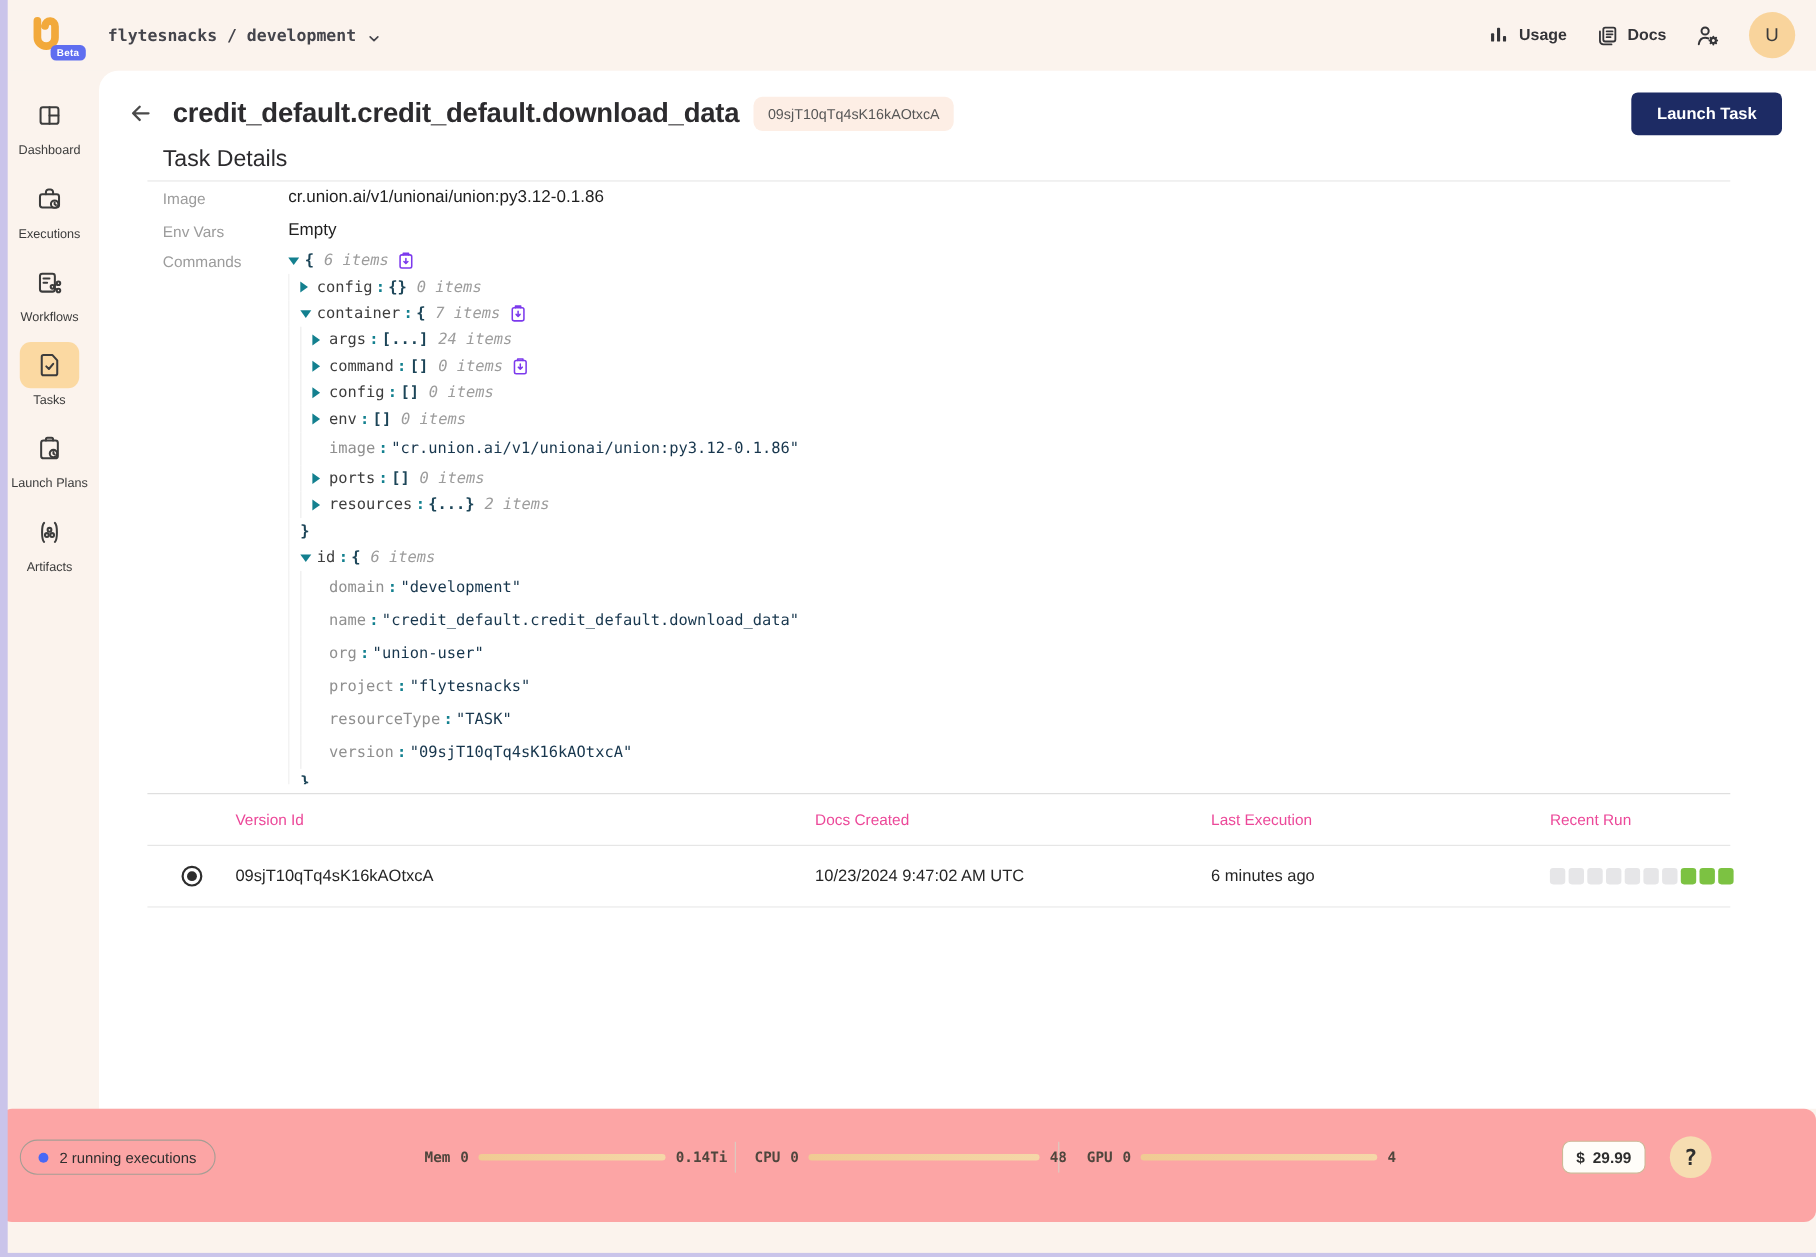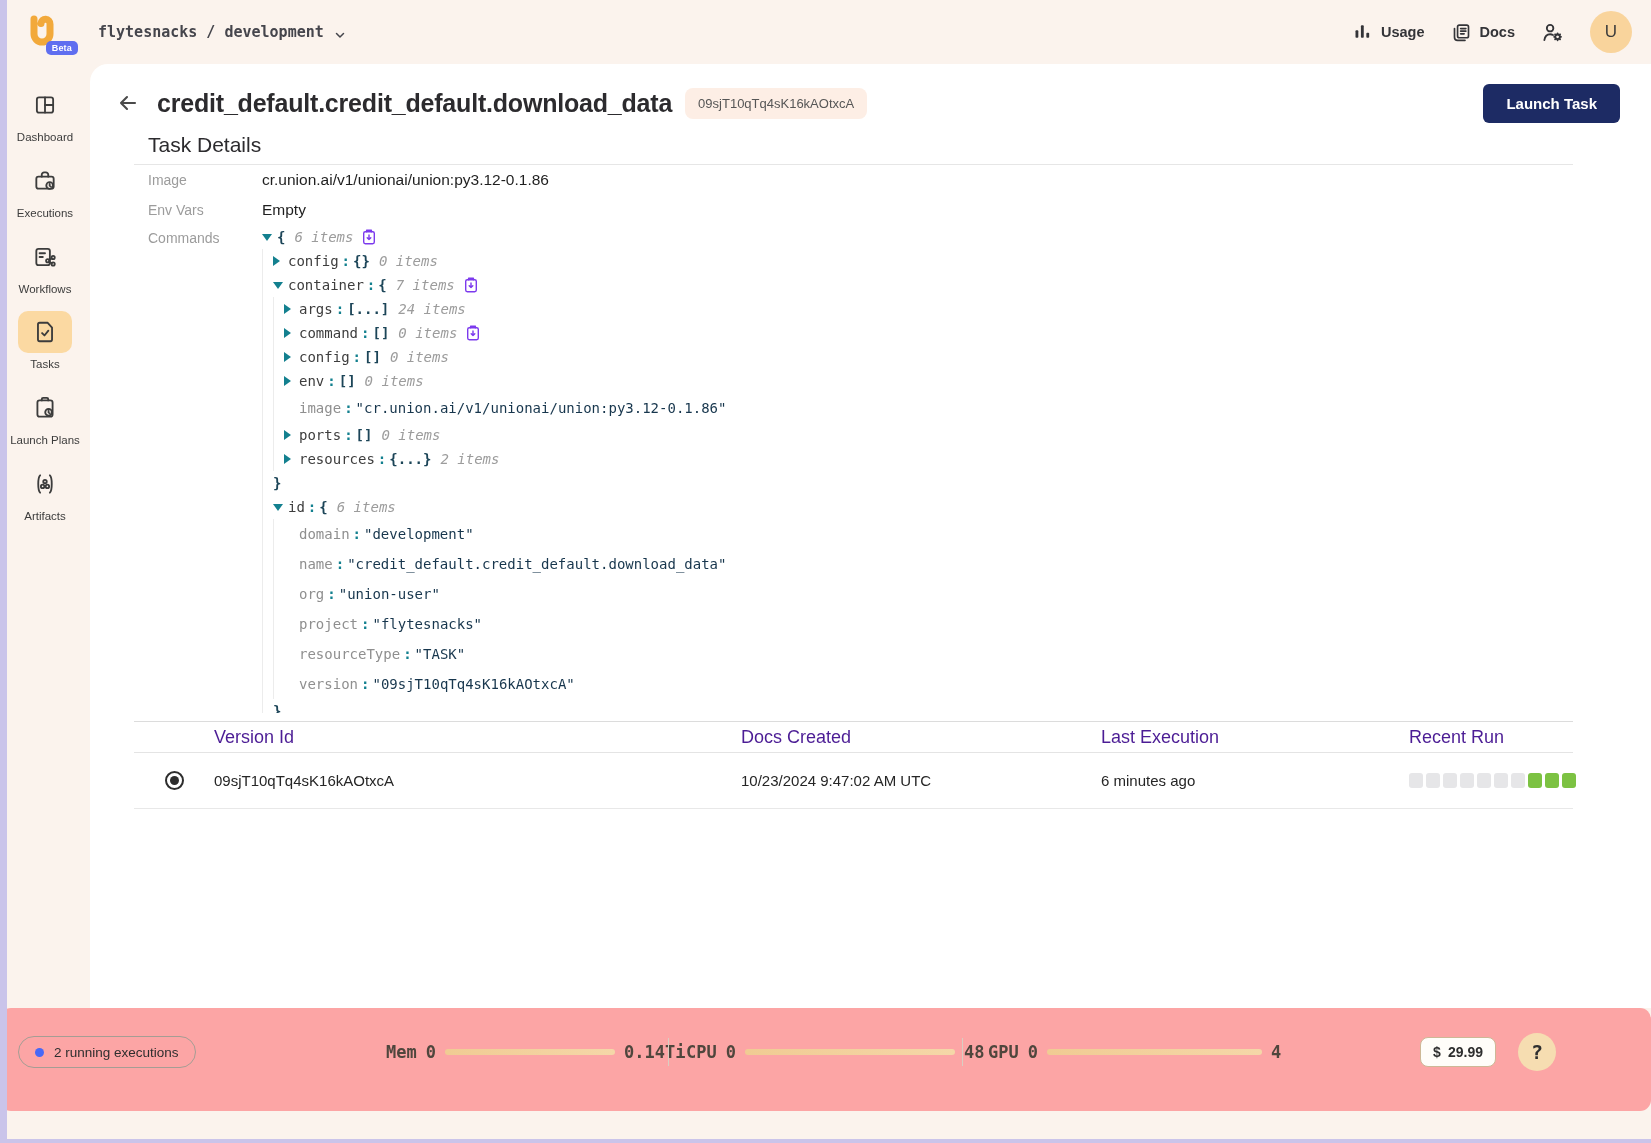--- a/index.html
+++ b/index.html
@@ -58,36 +58,36 @@
   .jkey.leaf { color:#8f8f8f; }
   .jcolon { color:#13808f; font-weight:700; margin:0 3px; }
   .brace { color:#1c4558; font-weight:700; }
   .jmeta { color:#9c9c9c; font-style:italic; margin-left:9px; }
   .jval { color:#17364d; }
   .copy { margin-left:9px; display:inline-flex; cursor:pointer; color:#7c3aed; }
 
   
   .versions { margin-top:8px; }
   .tbl-head, .tbl-row { display:grid; grid-template-columns:80px 527px 360px 308px 1fr; align-items:center; }
-  .tbl-head { height:32px; border-top:1px solid #dcdcdc; border-bottom:1px solid #e4e4e4; font-size:18px; color:#4c1d95; }
+  .tbl-head { height:48px; border-top:1px solid #dcdcdc; border-bottom:1px solid #e4e4e4; font-size:14px; color:#ec4899; }
   .tbl-row { height:56px; border-bottom:1px solid #e8e8e8; font-size:15px; color:#262626; cursor:pointer; }
   .radio-cell { display:flex; justify-content:center; }
   .radio { width:19px; height:19px; border:2px solid #2d2d2d; border-radius:50%; display:inline-flex; align-items:center; justify-content:center; cursor:pointer; }
   .radio::after { content:""; width:9px; height:9px; border-radius:50%; background:#2d2d2d; }
   .squares { display:flex; gap:3px; }
   .sq { width:14px; height:15px; border-radius:3px; }
   .sq.none { background:#e6e6e8; }
   .sq.success { background:#7cc242; }
 
   
   .statusbar { height:103px; position:relative; background:#fca5a5; font-family:"DejaVu Sans Mono", monospace;border-radius:11px; }
   .run-pill { position:absolute; left:18px; top:28px; height:32px; display:flex; align-items:center; gap:10px; border:1px solid #a59d94; border-radius:17px; padding:0 16px; background:transparent; cursor:pointer; }
   .run-dot { width:9px; height:9px; border-radius:50%; background:#4868f6; }
   .run-label { font-size:13.5px; color:#2e2e2e; }
-  .meter { position:absolute; top:28px; height:32px; display:flex; align-items:center; gap:9px; font-weight:700; font-size:17px; color:#4f463d; }
+  .meter { position:absolute; top:28px; height:32px; display:flex; align-items:center; gap:9px; font-weight:700; font-size:13px; color:#4f463d; }
   .meter .bar { height:6px; border-radius:3px; background:linear-gradient(90deg,#f0cb93,#f5d7a8); }
   .meter-div { position:absolute; top:30px; width:1px; height:28px; background:#d9cec2; }
   .cost-pill { position:absolute; right:155px; top:29px; height:30px; width:76px; display:flex; align-items:center; justify-content:space-between; padding:0 12px; border:1px solid #cdb astonishing; border:1px solid #cdb896; border-radius:8px; background:#fffdf9; font-size:14px; font-weight:700; color:#2e2e2e; cursor:pointer; }
   .help-btn { position:absolute; right:95px; top:25px; width:38px; height:38px; border-radius:50%; background:#f6ddb1; border:none; font-family:"DejaVu Sans Mono", monospace; font-size:20px; font-weight:700; color:#2f2f2f; cursor:pointer; }
 </style>
 </head>
 <body>
 
 <div class="edge-left"></div>
 <div class="edge-bottom"></div>

